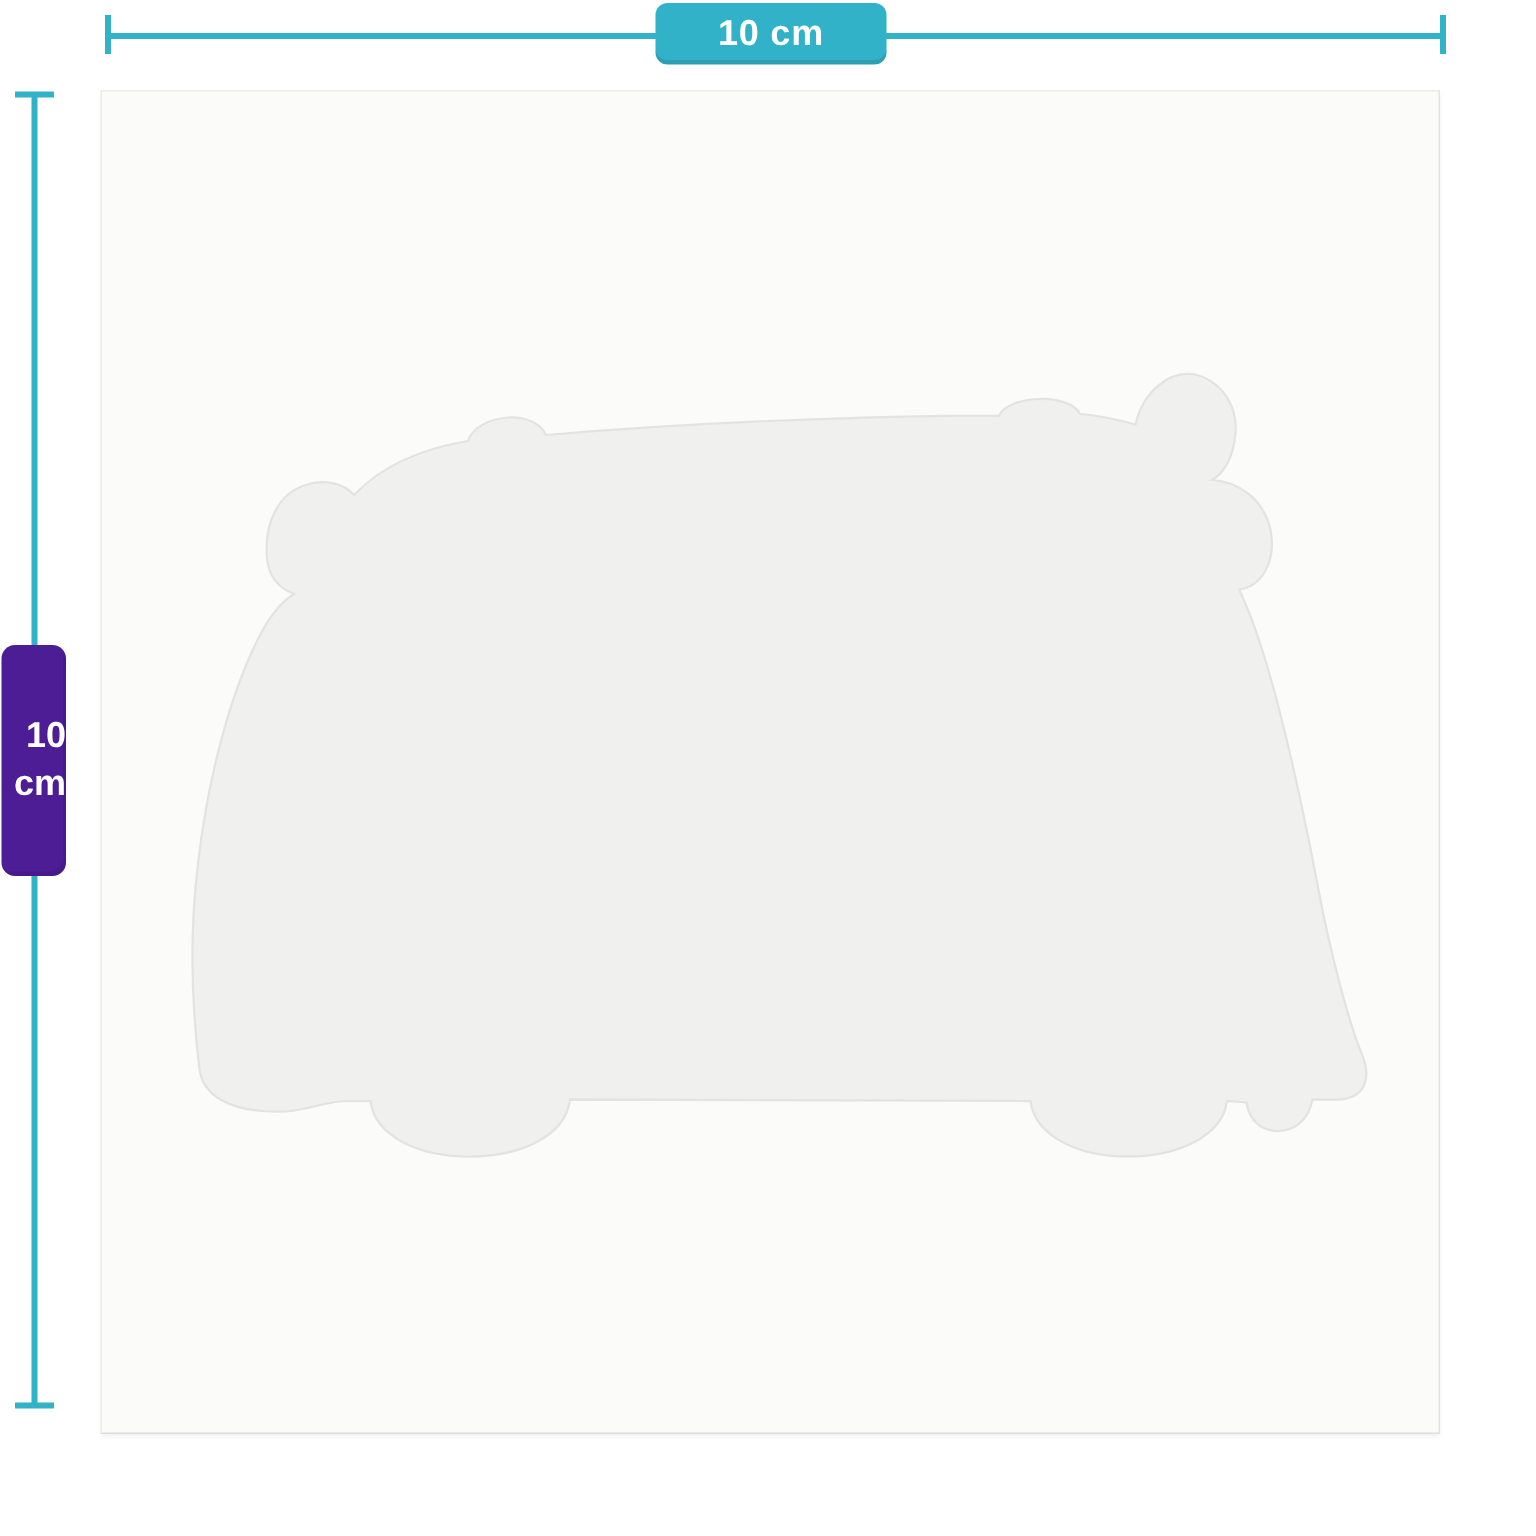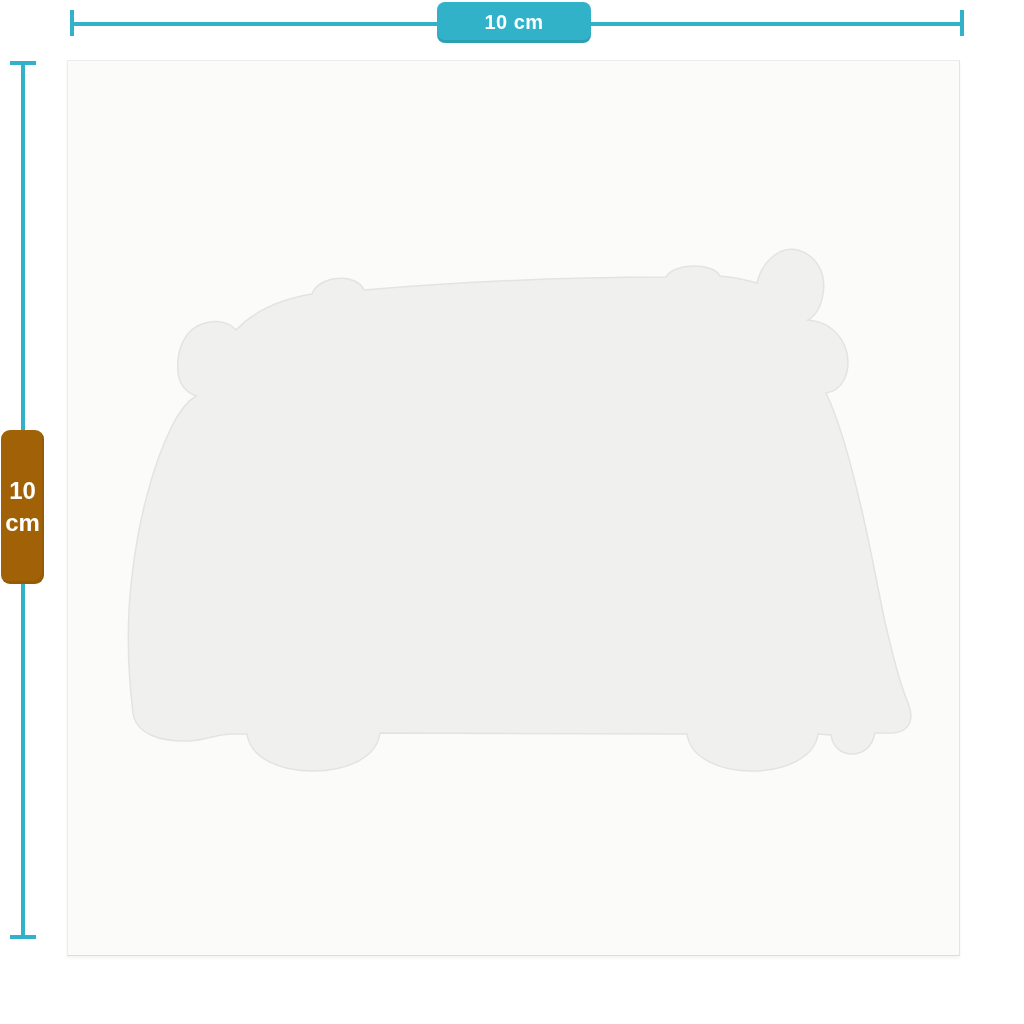--- a/index.html
+++ b/index.html
@@ -58,50 +58,50 @@
   .h-label {
     position: absolute;
     left: 437px;
     top: 2px;
     width: 154px;
     height: 41px;
     background: #31b2c8;
     border-radius: 8px;
     box-shadow: inset 0 -3px 0 rgba(0,0,0,0.10);
     color: #ffffff;
-    font-size: 20px;
+    font-size: 24px;
     font-weight: bold;
     letter-spacing: 0.5px;
     display: flex;
     align-items: center;
     justify-content: center;
     z-index: 4;
   }
 
   
   .v-line  { left: 21px; top: 63px; width: 4px; height: 874px; }
   .v-tick  { left: 10px; width: 26px; height: 4px; }
   .v-tick.top    { top: 61px; }
   .v-tick.bottom { top: 935px; }
   .v-label {
     position: absolute;
     left: 1px;
     top: 430px;
     width: 43px;
     height: 154px;
-    background: #a16207;
+    background: #4c1d95;
     border-radius: 9px;
     box-shadow: inset -2px -3px 0 rgba(0,0,0,0.08);
     color: #ffffff;
     font-size: 24px;
     font-weight: bold;
     line-height: 32px;
     display: flex;
     flex-direction: column;
-    align-items: center;
+    align-items: flex-end;
     justify-content: center;
     z-index: 4;
   }
 </style>
 </head>
 <body>
 
 <div class="stage">
 
   <div class="card"></div>

